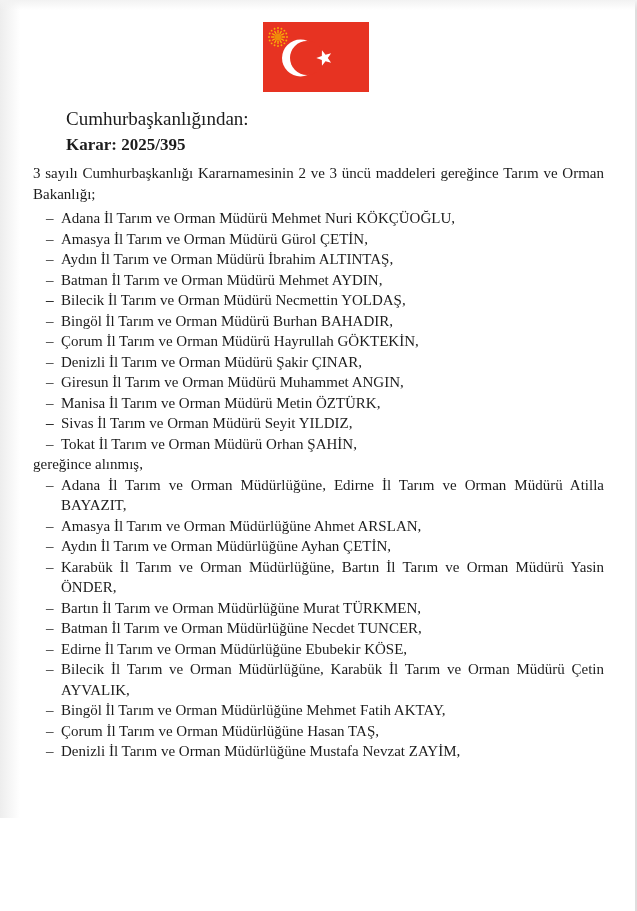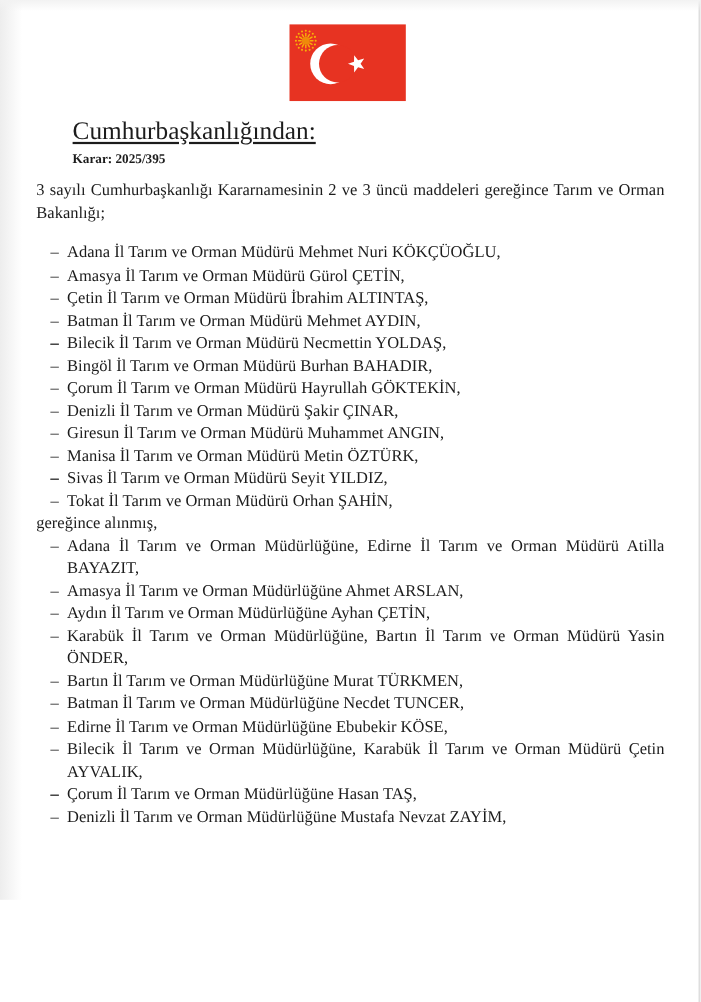--- a/index.html
+++ b/index.html
@@ -21,27 +21,26 @@
   .page::after{
     content:"";position:absolute;left:0;top:0;width:100%;height:10px;
     background:linear-gradient(to bottom,#f2f2f2,rgba(255,255,255,0));
     pointer-events:none;
   }
   .flag-wrap{padding-top:22px;height:70px;}
   .flag{display:block;margin:0 auto;transform:translateX(-3px);}
   .doc{padding:0 33px;}
   .title{
     margin:15px 0 0 33px;
-    font-size:23px;line-height:24px;
-    text-decoration:underline;
+    font-size:19px;line-height:24px;
     text-decoration-thickness:1.5px;
     text-underline-offset:3px;
   }
-  .karar{margin:3px 0 0 33px;font-size:12px;line-height:21px;font-weight:bold;}
-  .intro{margin:8px 0 16px 0;font-size:15px;line-height:20.5px;text-align:justify;}
+  .karar{margin:3px 0 0 33px;font-size:17px;line-height:21px;font-weight:bold;}
+  .intro{margin:8px 0 4px 0;font-size:15px;line-height:20.5px;text-align:justify;}
   .list{list-style:none;margin:0;padding:0;font-size:15px;line-height:20.5px;}
   .list li{position:relative;padding-left:28px;text-align:justify;}
   .list .dash{position:absolute;left:13px;top:0;}
   .closing{margin:0;font-size:15px;line-height:20.5px;}
 </style>
 </head>
 <body>
 
 <div class="page">
 
@@ -90,21 +89,21 @@
     </svg>
   </div>
 
   <div class="doc">
     <div class="title">Cumhurbaşkanlığından:</div>
     <div class="karar">Karar: 2025/395</div>
     <p class="intro">3 sayılı Cumhurbaşkanlığı Kararnamesinin 2 ve 3 üncü maddeleri gereğince Tarım ve Orman Bakanlığı;</p>
     <ul class="list">
         <li><span class="dash">–</span><span>Adana İl Tarım ve Orman Müdürü Mehmet Nuri KÖKÇÜOĞLU,</span></li>
         <li><span class="dash">–</span><span>Amasya İl Tarım ve Orman Müdürü Gürol ÇETİN,</span></li>
-        <li><span class="dash">–</span><span>Çetin İl Tarım ve Orman Müdürü İbrahim ALTINTAŞ,</span></li>
+        <li><span class="dash">–</span><span>Aydın İl Tarım ve Orman Müdürü İbrahim ALTINTAŞ,</span></li>
         <li><span class="dash">–</span><span>Batman İl Tarım ve Orman Müdürü Mehmet AYDIN,</span></li>
         <li><span class="dash">–</span></li>
         <li><span class="dash">–</span><span>Bilecik İl Tarım ve Orman Müdürü Necmettin YOLDAŞ,</span></li>
         <li><span class="dash">–</span><span>Bingöl İl Tarım ve Orman Müdürü Burhan BAHADIR,</span></li>
         <li><span class="dash">–</span><span>Çorum İl Tarım ve Orman Müdürü Hayrullah GÖKTEKİN,</span></li>
         <li><span class="dash">–</span><span>Denizli İl Tarım ve Orman Müdürü Şakir ÇINAR,</span></li>
         <li><span class="dash">–</span><span>Giresun İl Tarım ve Orman Müdürü Muhammet ANGIN,</span></li>
         <li><span class="dash">–</span><span>Manisa İl Tarım ve Orman Müdürü Metin ÖZTÜRK,</span></li>
         <li><span class="dash">–</span></li>
         <li><span class="dash">–</span><span>Sivas İl Tarım ve Orman Müdürü Seyit YILDIZ,</span></li>
@@ -113,19 +112,19 @@
     <p class="closing">gereğince alınmış,</p>
     <ul class="list">
         <li><span class="dash">–</span><span>Adana İl Tarım ve Orman Müdürlüğüne, Edirne İl Tarım ve Orman Müdürü Atilla BAYAZIT,</span></li>
         <li><span class="dash">–</span><span>Amasya İl Tarım ve Orman Müdürlüğüne Ahmet ARSLAN,</span></li>
         <li><span class="dash">–</span><span>Aydın İl Tarım ve Orman Müdürlüğüne Ayhan ÇETİN,</span></li>
         <li><span class="dash">–</span><span>Karabük İl Tarım ve Orman Müdürlüğüne, Bartın İl Tarım ve Orman Müdürü Yasin ÖNDER,</span></li>
         <li><span class="dash">–</span><span>Bartın İl Tarım ve Orman Müdürlüğüne Murat TÜRKMEN,</span></li>
         <li><span class="dash">–</span><span>Batman İl Tarım ve Orman Müdürlüğüne Necdet TUNCER,</span></li>
         <li><span class="dash">–</span><span>Edirne İl Tarım ve Orman Müdürlüğüne Ebubekir KÖSE,</span></li>
         <li><span class="dash">–</span><span>Bilecik İl Tarım ve Orman Müdürlüğüne, Karabük İl Tarım ve Orman Müdürü Çetin AYVALIK,</span></li>
-        <li><span class="dash">–</span></li>
+        <li><span class="dash">–</span><span>Bingöl İl Tarım ve Orman Müdürlüğüne Mehmet Fatih AKTAY,</span></li>
         <li><span class="dash">–</span><span>Çorum İl Tarım ve Orman Müdürlüğüne Hasan TAŞ,</span></li>
         <li><span class="dash">–</span><span>Denizli İl Tarım ve Orman Müdürlüğüne Mustafa Nevzat ZAYİM,</span></li>
       </ul>
   </div>
 
 </div>
 
 </body></html>

